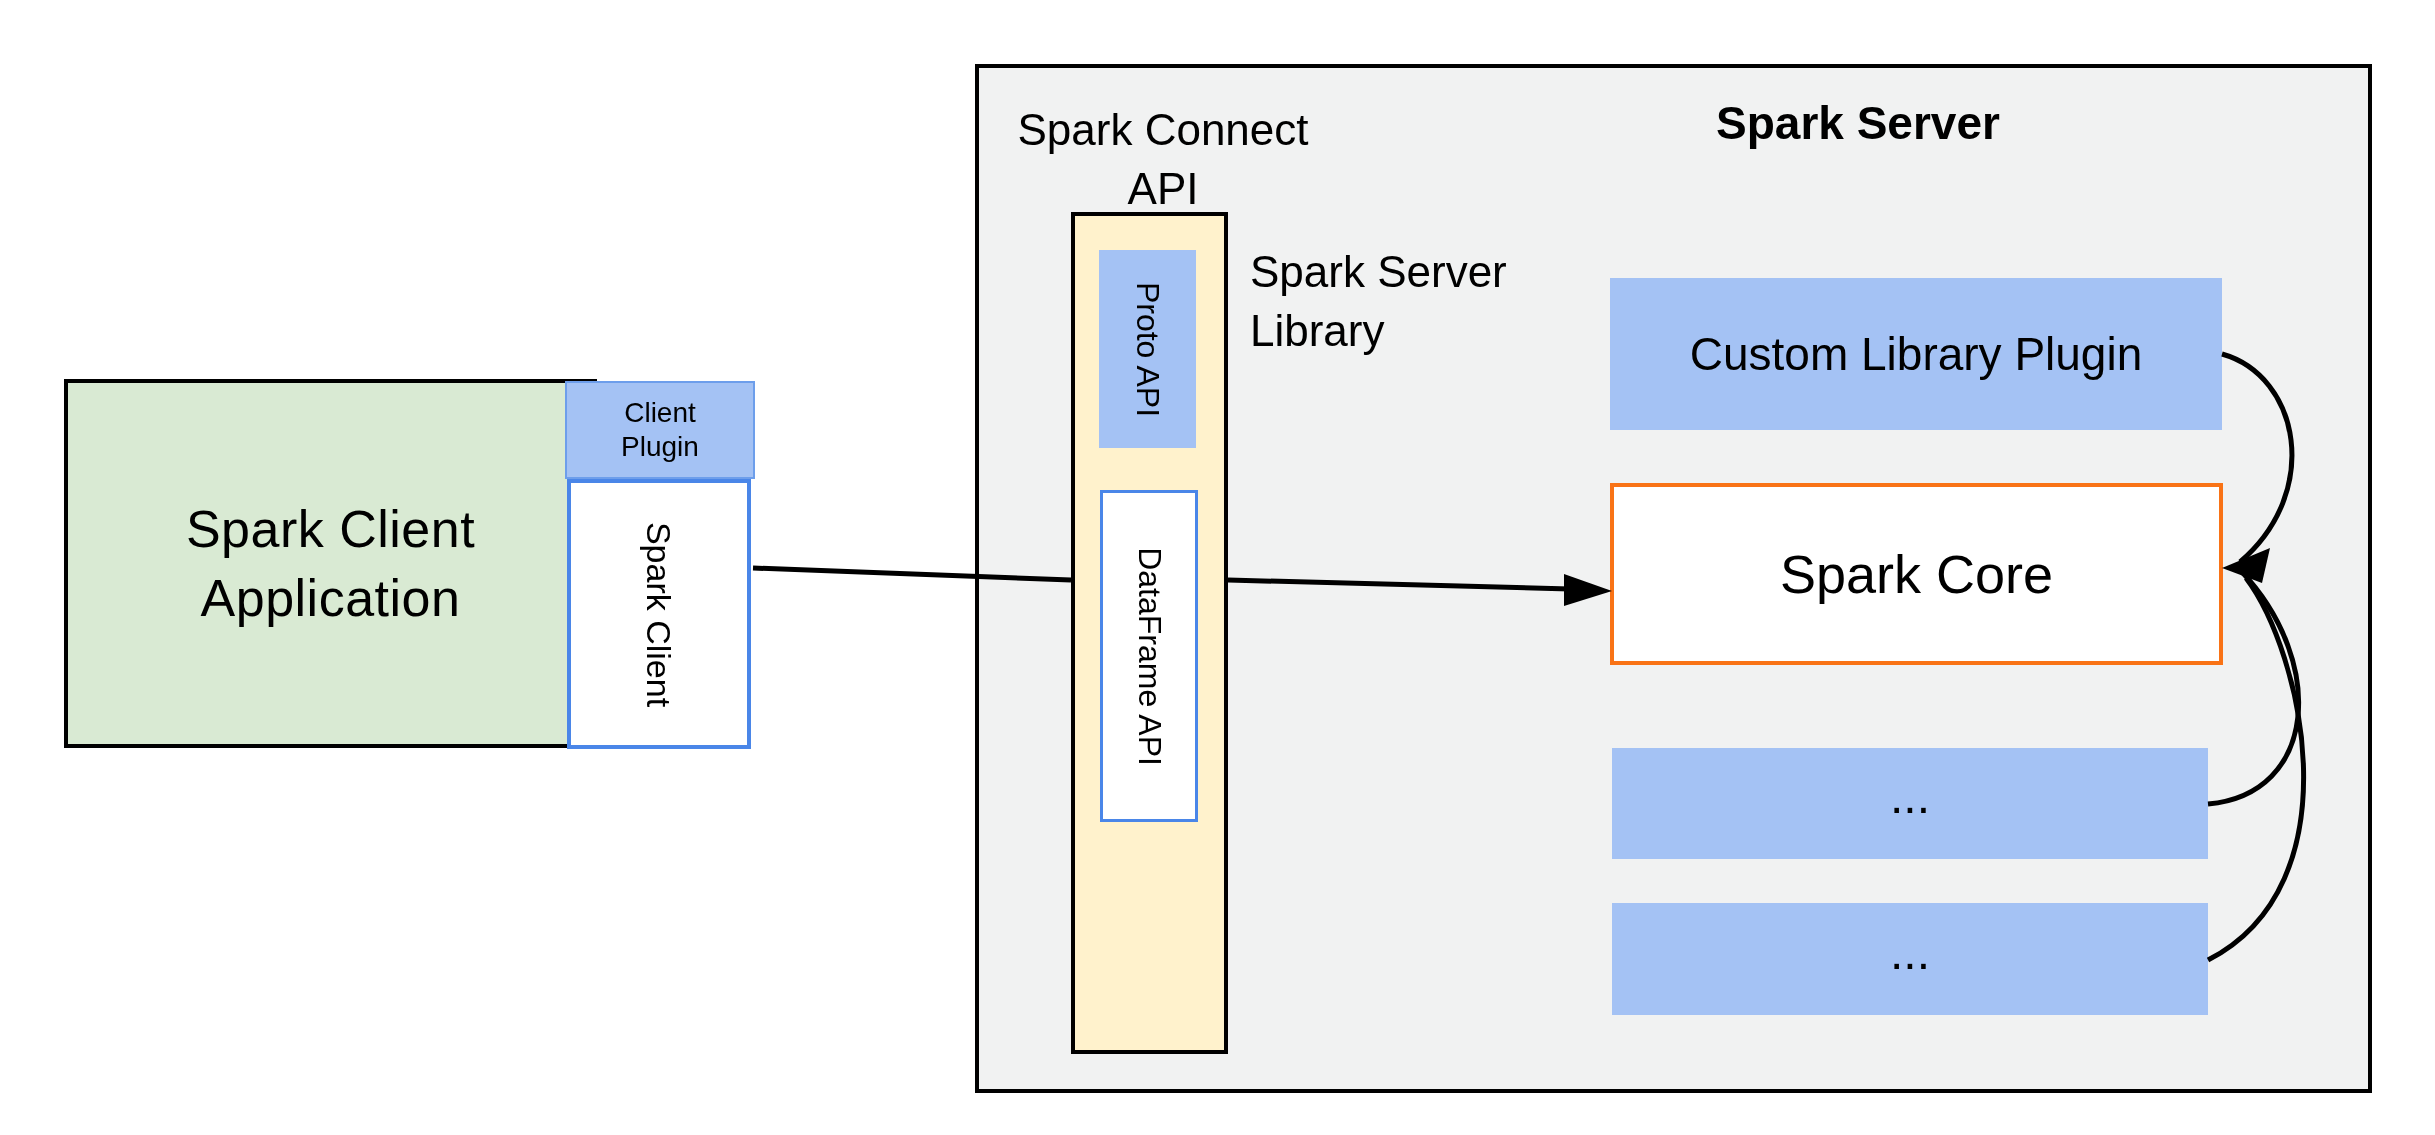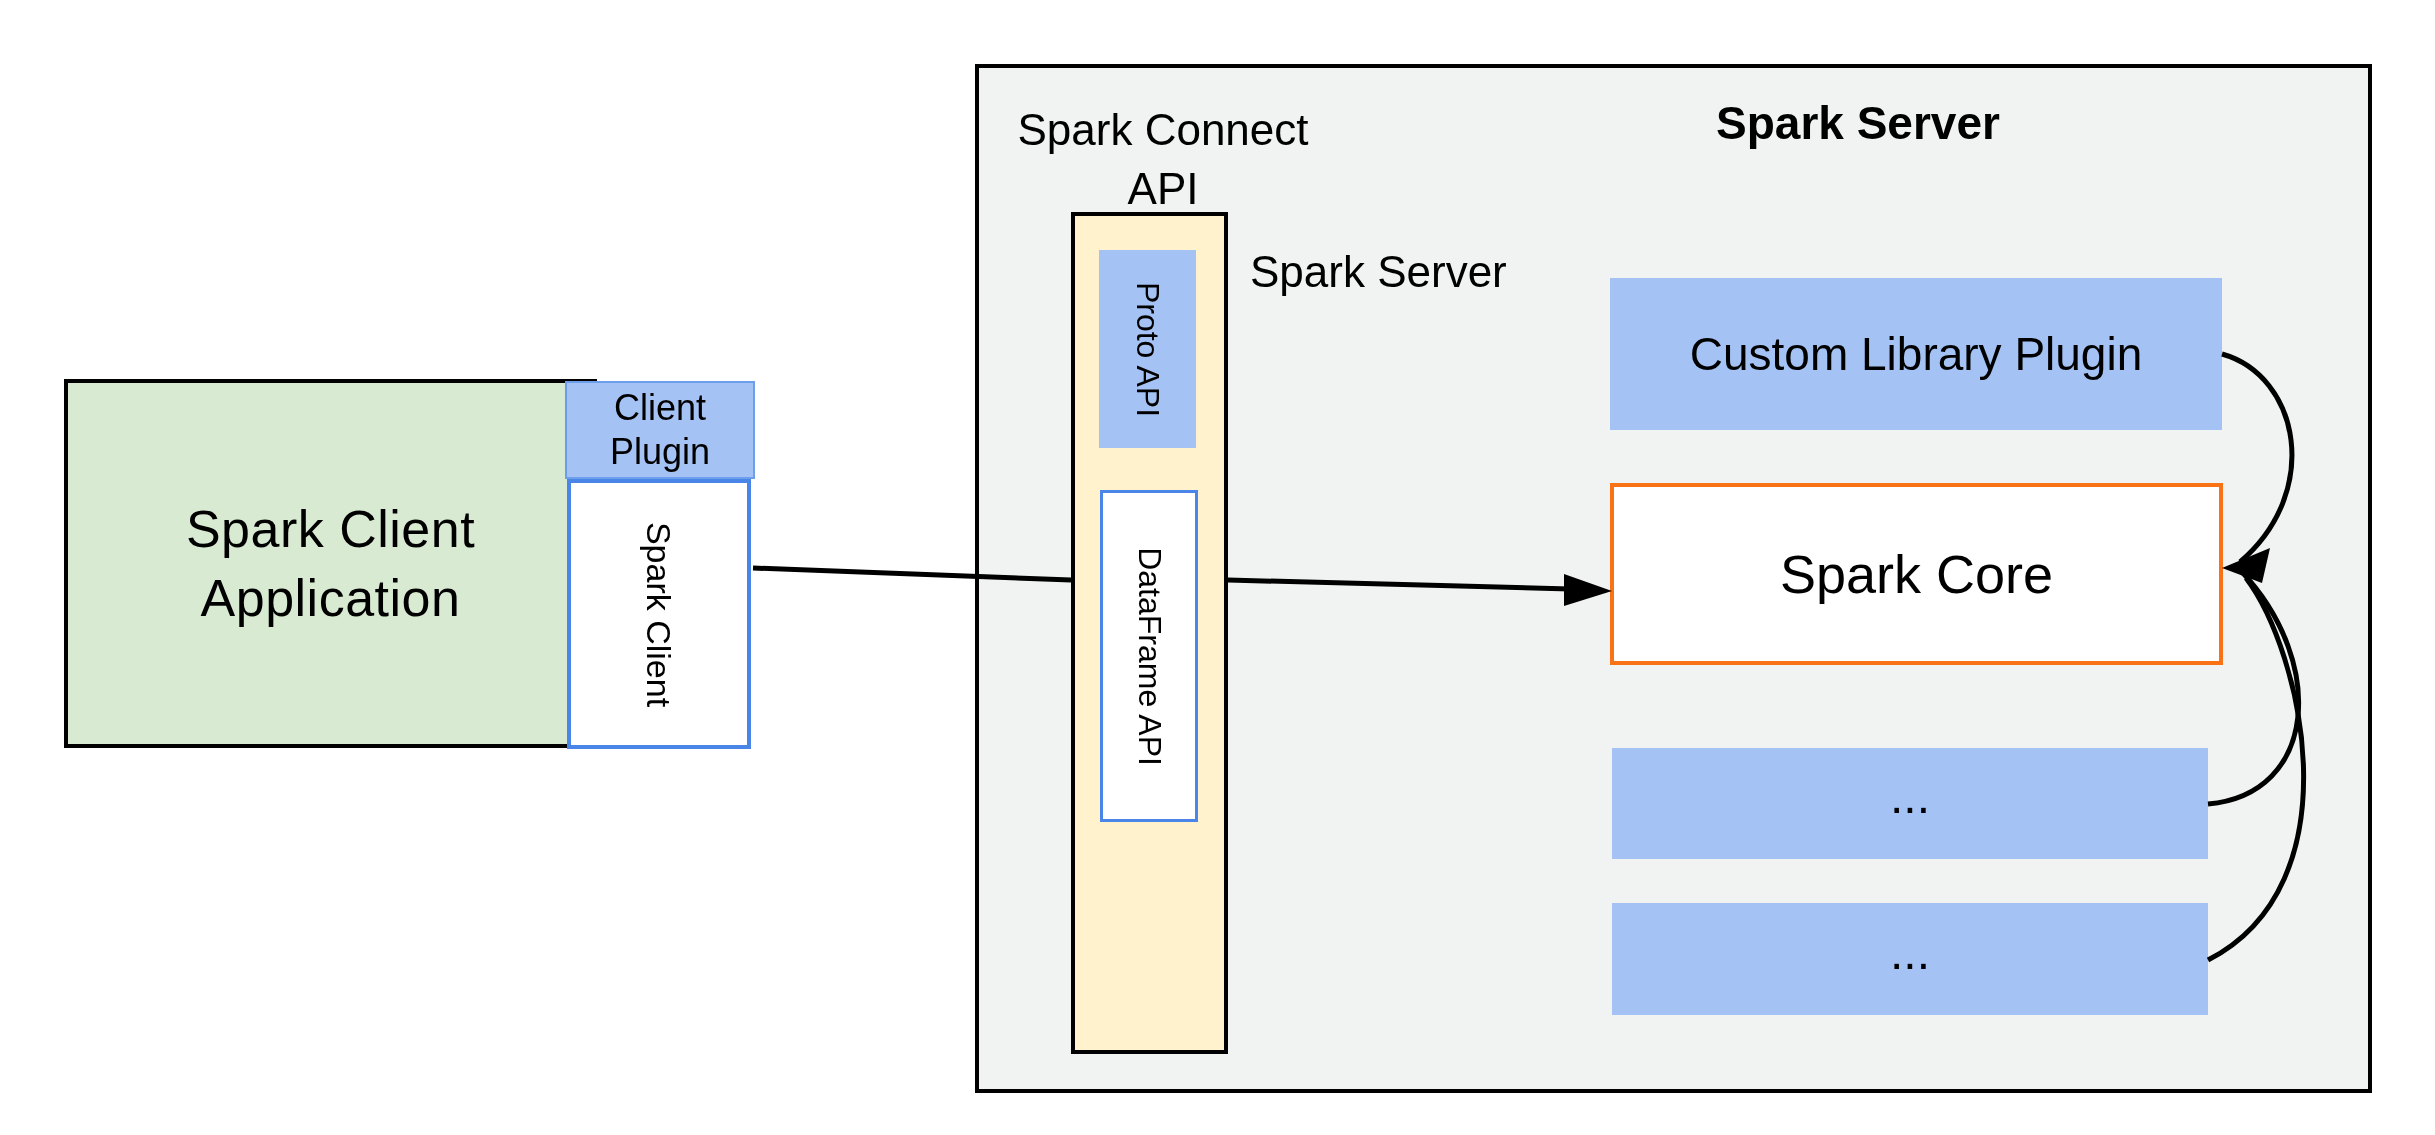--- a/index.html
+++ b/index.html
@@ -17,21 +17,21 @@
   
   .green-box{
     left:64px;top:379px;width:533px;height:369px;
     background:#d9ead3;border:4px solid #000000;z-index:1;
   }
   .app-label{font-size:52px;line-height:1.32;letter-spacing:0.5px;}
   .client-package{
     left:565px;top:381px;width:190px;height:98px;
     background:#a4c2f4;border:2px solid #6d9eeb;z-index:3;
   }
-  .package-label{font-size:36px;line-height:1.22;}
+  .package-label{font-size:28px;line-height:1.22;}
   .spark-client-box{
     left:567px;top:479px;width:184px;height:270px;
     background:#ffffff;border:4px solid #4a86e8;z-index:2;
   }
   .vtext{white-space:nowrap;transform:rotate(90deg);}
   .spark-client-box .vtext{font-size:34px;}
 
   
   .container{
     left:975px;top:64px;width:1397px;height:1029px;
@@ -125,20 +125,21 @@
   <div class="abs proto-api center">
     <span class="vtext">Proto API</span>
   </div>
 
   <div class="abs dataframe-api center">
     <span class="vtext">DataFrame API</span>
   </div>
 
   <div class="abs server-library-label">
     <div>Spark Server</div>
+    <div>Library</div>
   </div>
 
   <div class="abs custom-plugin center">Custom Library Plugin</div>
 
   <div class="abs spark-core center">Spark Core</div>
 
   <div class="abs dots-box-1 center">
     <span class="dots">...</span>
   </div>
   <div class="abs dots-box-2 center">

